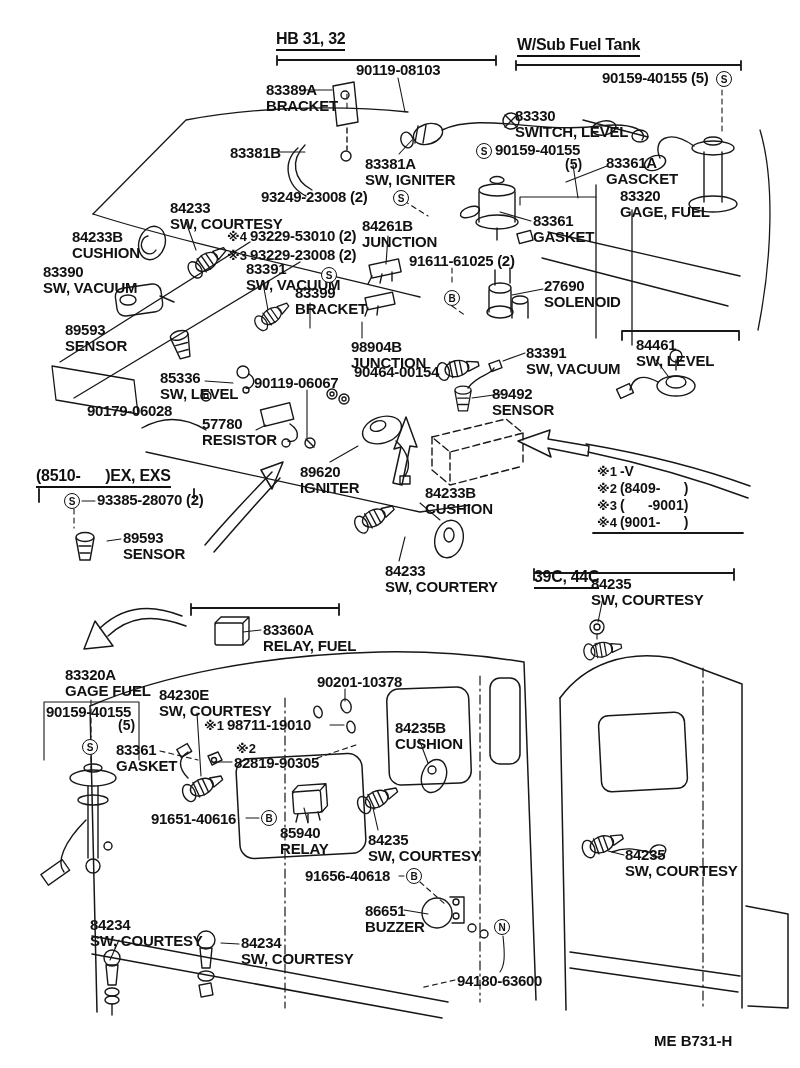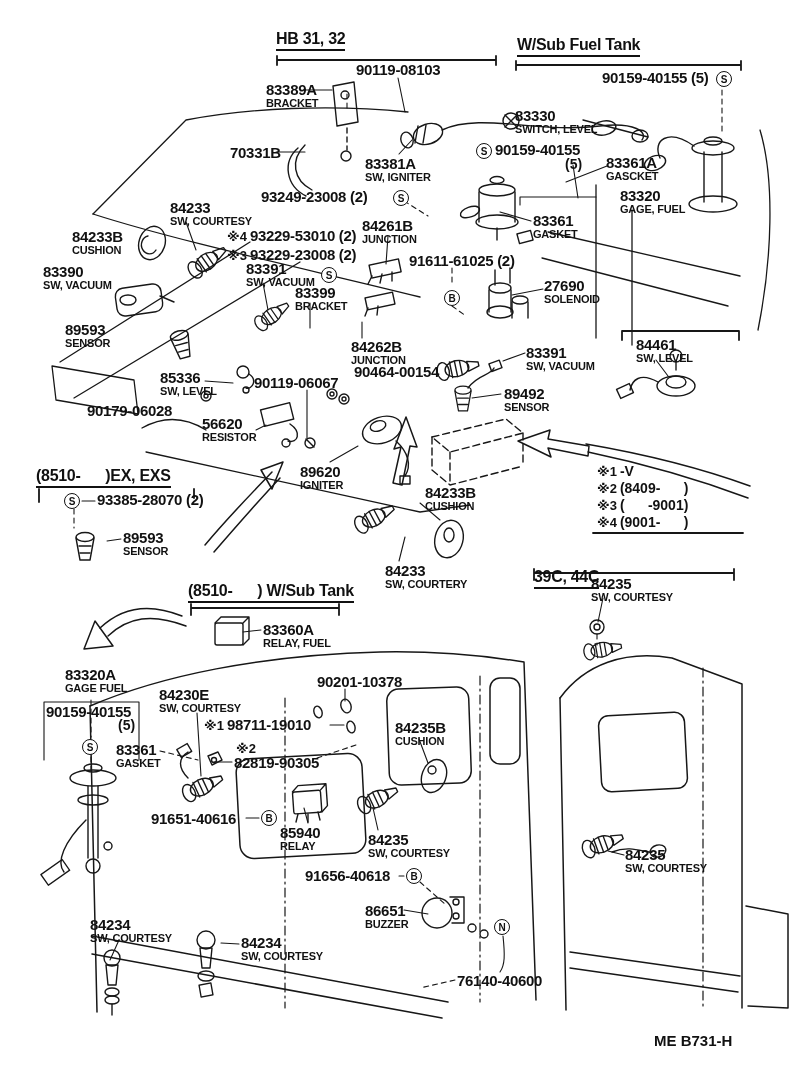--- a/index.html
+++ b/index.html
@@ -1,21 +1,21 @@
 <!DOCTYPE html>
 <html><head>
 <meta charset="utf-8">
 <style>
   html,body{margin:0;padding:0;background:#e8e8e8;}
   #stage{position:relative;width:800px;height:1068px;background:#ffffff;overflow:hidden;
          font-family:"Liberation Sans","DejaVu Sans",sans-serif;color:#111;}
   #art{position:absolute;left:0;top:0;}
   .lbl{position:absolute;font-weight:700;line-height:1.02;white-space:nowrap;z-index:3;}
   .num{font-size:15px;letter-spacing:-0.3px;}
-  .sub{display:block;font-size:11px;letter-spacing:-0.2px;}
+  .sub{display:block;font-size:15px;letter-spacing:-0.2px;text-align:right;}
   .mark{font-size:13px;margin-right:3px;}
   .qty{font-size:14px;}
   .hdr{position:absolute;font-size:16px;font-weight:700;letter-spacing:-0.3px;white-space:nowrap;
        border-bottom:2px solid #111;padding-bottom:1px;z-index:3;text-align:center;}
   .circ{position:absolute;width:14px;height:14px;border:1.7px solid #111;border-radius:50%;
         display:flex;align-items:center;justify-content:center;
         font-size:10px;font-weight:700;z-index:3;background:#fff;}
   .code{position:absolute;font-size:15px;font-weight:700;z-index:3;}
   .legend-row{position:absolute;font-weight:700;font-size:14px;white-space:nowrap;z-index:3;}
 </style>
@@ -239,59 +239,58 @@
     <ellipse cx="318" cy="712" rx="4" ry="6" transform="rotate(-18 318 712)"></ellipse>
     <ellipse cx="351" cy="727" rx="4" ry="6" transform="rotate(-15 351 727)"></ellipse>
     <path d="M208,756 l10,-4 l4,8 l-10,5 z"></path>
         <circle cx="214" cy="760" r="2.5"></circle>
   </g>
 </svg>
 
 <div class="hdr" style="left:276px;top:30px">HB 31, 32</div>
 <div class="hdr" style="left:517px;top:36px">W/Sub Fuel Tank</div>
 <div class="hdr" style="left:36px;top:467px">(8510-&nbsp;&nbsp;&nbsp;&nbsp;&nbsp;&nbsp;)EX, EXS</div>
-<div class="hdr" style="left:188px;top:582px">(8510-&nbsp;&nbsp;&nbsp;&nbsp;&nbsp;&nbsp;) W/Sub Tank</div>
 <div class="hdr" style="left:534px;top:568px">39C, 44C</div>
 
 <div class="legend-row" style="left:597px;top:463px"><span class="mark">※1</span><span>-V</span></div>
 <div class="legend-row" style="left:597px;top:480px"><span class="mark">※2</span><span>(8409-&nbsp;&nbsp;&nbsp;&nbsp;&nbsp;&nbsp;)</span></div>
 <div class="legend-row" style="left:597px;top:497px"><span class="mark">※3</span><span>(&nbsp;&nbsp;&nbsp;&nbsp;&nbsp;&nbsp;-9001)</span></div>
 <div class="legend-row" style="left:597px;top:514px"><span class="mark">※4</span><span>(9001-&nbsp;&nbsp;&nbsp;&nbsp;&nbsp;&nbsp;)</span></div>
 
 <div class="lbl" style="left:356px;top:62px"><span class="num">90119-08103</span></div>
 <div class="lbl" style="left:266px;top:82px"><span class="num">83389A</span><span class="sub">BRACKET</span></div>
-<div class="lbl" style="left:230px;top:145px"><span class="num">70331B</span></div>
+<div class="lbl" style="left:230px;top:145px"><span class="num">83381B</span></div>
 <div class="lbl" style="left:365px;top:156px"><span class="num">83381A</span><span class="sub">SW, IGNITER</span></div>
 <div class="lbl" style="left:261px;top:189px"><span class="num">93249-23008 (2)</span></div>
 <div class="lbl" style="left:602px;top:70px"><span class="num">90159-40155 (5)</span></div>
 <div class="lbl" style="left:515px;top:108px"><span class="num">83330</span><span class="sub">SWITCH, LEVEL</span></div>
 <div class="lbl" style="left:495px;top:142px"><span class="num">90159-40155</span></div>
 <div class="lbl" style="left:565px;top:156px"><span class="qty">(5)</span></div>
 <div class="lbl" style="left:606px;top:155px"><span class="num">83361A</span><span class="sub">GASCKET</span></div>
 <div class="lbl" style="left:620px;top:188px"><span class="num">83320</span><span class="sub">GAGE, FUEL</span></div>
 <div class="lbl" style="left:170px;top:200px"><span class="num">84233</span><span class="sub">SW, COURTESY</span></div>
 <div class="lbl" style="left:227px;top:228px"><span class="mark">※4</span><span class="num">93229-53010 (2)</span></div>
 <div class="lbl" style="left:227px;top:247px"><span class="mark">※3</span><span class="num">93229-23008 (2)</span></div>
 <div class="lbl" style="left:362px;top:218px"><span class="num">84261B</span><span class="sub">JUNCTION</span></div>
 <div class="lbl" style="left:409px;top:253px"><span class="num">91611-61025 (2)</span></div>
 <div class="lbl" style="left:72px;top:229px"><span class="num">84233B</span><span class="sub">CUSHION</span></div>
 <div class="lbl" style="left:43px;top:264px"><span class="num">83390</span><span class="sub">SW, VACUUM</span></div>
 <div class="lbl" style="left:246px;top:261px"><span class="num">83391</span><span class="sub">SW, VACUUM</span></div>
 <div class="lbl" style="left:295px;top:285px"><span class="num">83399</span><span class="sub">BRACKET</span></div>
 <div class="lbl" style="left:533px;top:213px"><span class="num">83361</span><span class="sub">GASKET</span></div>
 <div class="lbl" style="left:544px;top:278px"><span class="num">27690</span><span class="sub">SOLENOID</span></div>
 <div class="lbl" style="left:65px;top:322px"><span class="num">89593</span><span class="sub">SENSOR</span></div>
-<div class="lbl" style="left:351px;top:339px"><span class="num">84262B</span><span class="sub">JUNCTION</span></div>
+<div class="lbl" style="left:351px;top:339px"><span class="num">98904B</span><span class="sub">JUNCTION</span></div>
 <div class="lbl" style="left:354px;top:364px"><span class="num">90464-00154</span></div>
 <div class="lbl" style="left:526px;top:345px"><span class="num">83391</span><span class="sub">SW, VACUUM</span></div>
 <div class="lbl" style="left:160px;top:370px"><span class="num">85336</span><span class="sub">SW, LEVEL</span></div>
 <div class="lbl" style="left:254px;top:375px"><span class="num">90119-06067</span></div>
 <div class="lbl" style="left:87px;top:403px"><span class="num">90179-06028</span></div>
-<div class="lbl" style="left:202px;top:416px"><span class="num">56620</span><span class="sub">RESISTOR</span></div>
-<div class="lbl" style="left:504px;top:386px"><span class="num">89492</span><span class="sub">SENSOR</span></div>
+<div class="lbl" style="left:202px;top:416px"><span class="num">57780</span><span class="sub">RESISTOR</span></div>
+<div class="lbl" style="left:492px;top:386px"><span class="num">89492</span><span class="sub">SENSOR</span></div>
 <div class="lbl" style="left:636px;top:337px"><span class="num">84461</span><span class="sub">SW, LEVEL</span></div>
 <div class="lbl" style="left:300px;top:464px"><span class="num">89620</span><span class="sub">IGNITER</span></div>
 <div class="lbl" style="left:97px;top:492px"><span class="num">93385-28070 (2)</span></div>
 <div class="lbl" style="left:123px;top:530px"><span class="num">89593</span><span class="sub">SENSOR</span></div>
 <div class="lbl" style="left:425px;top:485px"><span class="num">84233B</span><span class="sub">CUSHION</span></div>
 <div class="lbl" style="left:385px;top:563px"><span class="num">84233</span><span class="sub">SW, COURTERY</span></div>
 <div class="lbl" style="left:591px;top:576px"><span class="num">84235</span><span class="sub">SW, COURTESY</span></div>
 <div class="lbl" style="left:263px;top:622px"><span class="num">83360A</span><span class="sub">RELAY, FUEL</span></div>
 <div class="lbl" style="left:65px;top:667px"><span class="num">83320A</span><span class="sub">GAGE FUEL</span></div>
 <div class="lbl" style="left:46px;top:704px"><span class="num">90159-40155</span></div>
@@ -301,21 +300,21 @@
 <div class="lbl" style="left:317px;top:674px"><span class="num">90201-10378</span></div>
 <div class="lbl" style="left:204px;top:717px"><span class="mark">※1</span><span class="num">98711-19010</span></div>
 <div class="lbl" style="left:236px;top:740px"><span class="mark">※2</span></div>
 <div class="lbl" style="left:234px;top:755px"><span class="num">82819-90305</span></div>
 <div class="lbl" style="left:395px;top:720px"><span class="num">84235B</span><span class="sub">CUSHION</span></div>
 <div class="lbl" style="left:151px;top:811px"><span class="num">91651-40616</span></div>
 <div class="lbl" style="left:280px;top:825px"><span class="num">85940</span><span class="sub">RELAY</span></div>
 <div class="lbl" style="left:368px;top:832px"><span class="num">84235</span><span class="sub">SW, COURTESY</span></div>
 <div class="lbl" style="left:305px;top:868px"><span class="num">91656-40618</span></div>
 <div class="lbl" style="left:365px;top:903px"><span class="num">86651</span><span class="sub">BUZZER</span></div>
-<div class="lbl" style="left:457px;top:973px"><span class="num">76140-40600</span></div>
+<div class="lbl" style="left:457px;top:973px"><span class="num">94180-63600</span></div>
 <div class="lbl" style="left:90px;top:917px"><span class="num">84234</span><span class="sub">SW, COURTESY</span></div>
 <div class="lbl" style="left:241px;top:935px"><span class="num">84234</span><span class="sub">SW, COURTESY</span></div>
 <div class="lbl" style="left:625px;top:847px"><span class="num">84235</span><span class="sub">SW, COURTESY</span></div>
 
 <span class="circ" style="left:393px;top:190px">S</span>
 <span class="circ" style="left:716px;top:71px">S</span>
 <span class="circ" style="left:476px;top:143px">S</span>
 <span class="circ" style="left:321px;top:267px">S</span>
 <span class="circ" style="left:444px;top:290px">B</span>
 <span class="circ" style="left:64px;top:493px">S</span>

